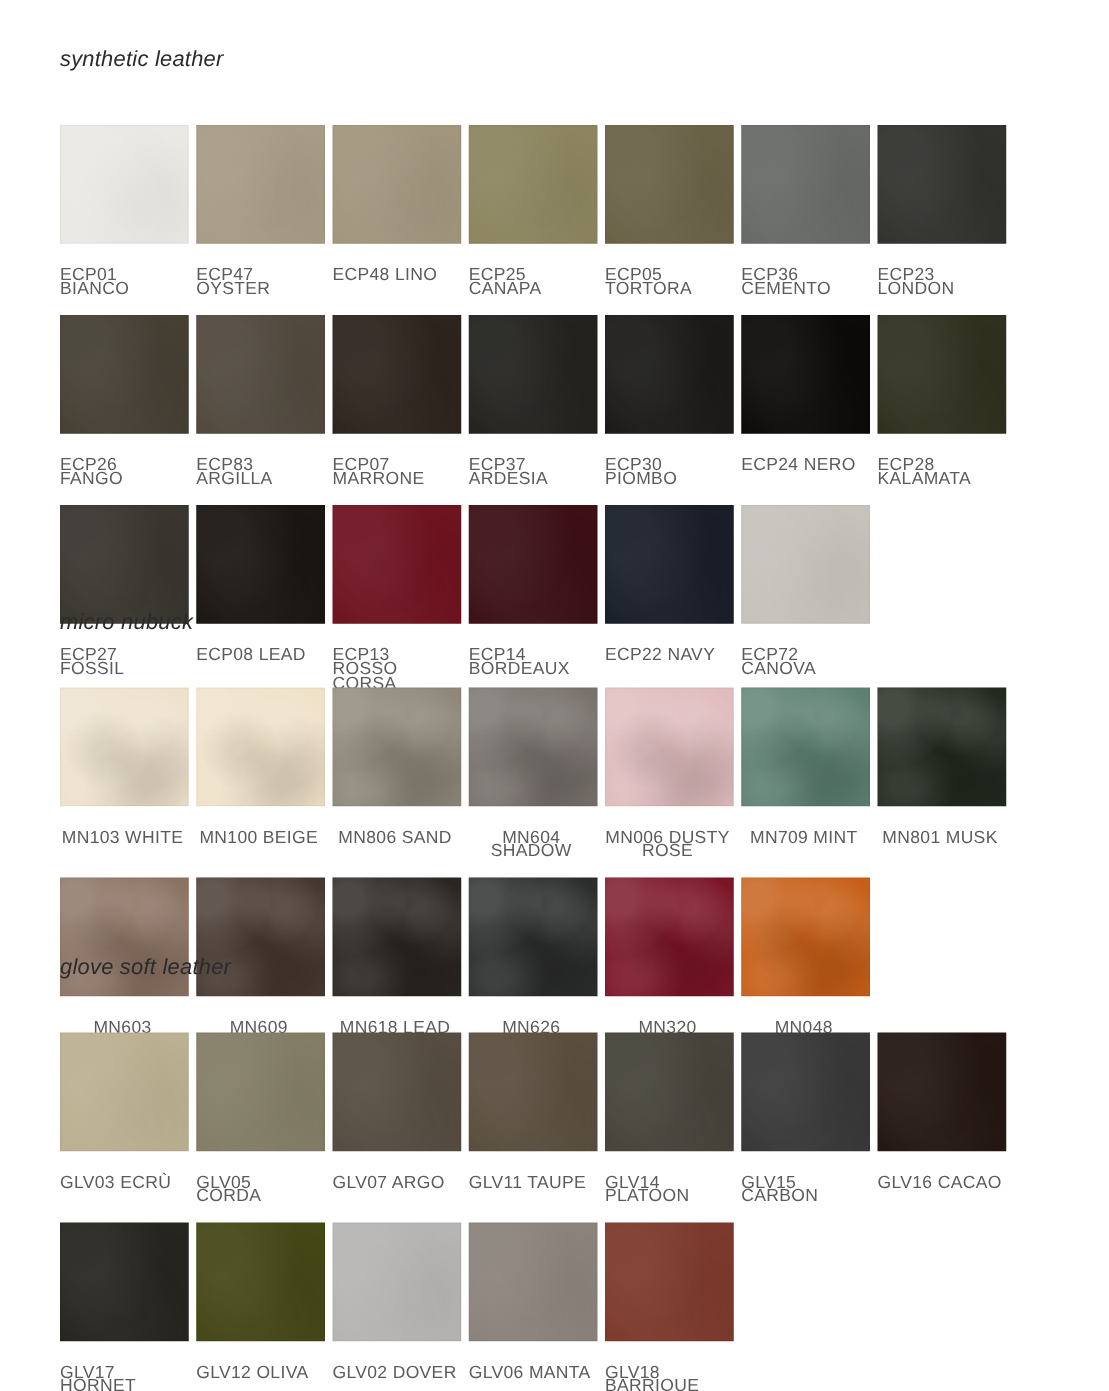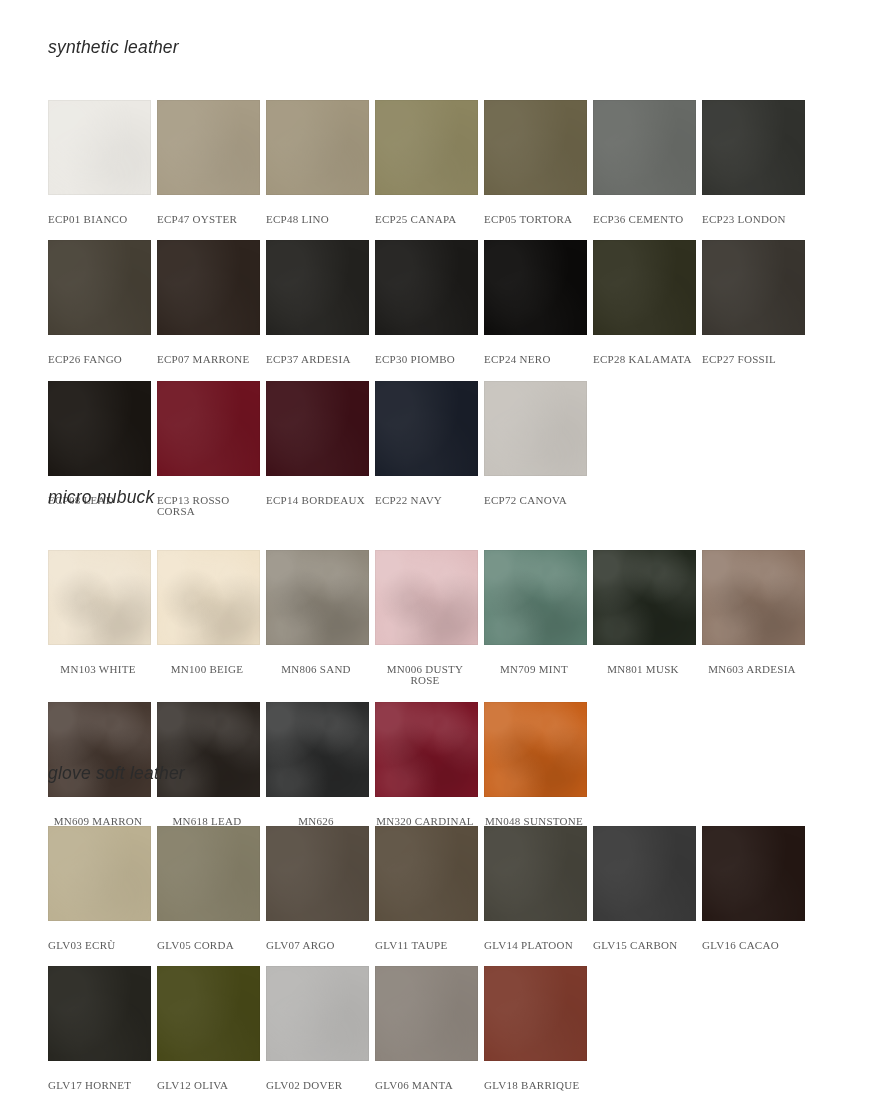--- a/index.html
+++ b/index.html
@@ -79,22 +79,22 @@
     background-image:
       radial-gradient(circle at 12% 18%, rgba(255,255,255,.30) 0 10%, rgba(255,255,255,0) 40%),
       radial-gradient(circle at 34% 52%, rgba(0,0,0,.16) 0 9%, rgba(0,0,0,0) 38%),
       radial-gradient(circle at 62% 22%, rgba(255,255,255,.22) 0 8%, rgba(255,255,255,0) 35%),
       radial-gradient(circle at 80% 70%, rgba(0,0,0,.18) 0 11%, rgba(0,0,0,0) 42%),
       radial-gradient(circle at 22% 82%, rgba(255,255,255,.18) 0 9%, rgba(255,255,255,0) 36%),
       radial-gradient(circle at 55% 90%, rgba(0,0,0,.14) 0 10%, rgba(0,0,0,0) 40%),
       radial-gradient(circle at 90% 40%, rgba(255,255,255,.14) 0 7%, rgba(255,255,255,0) 32%);
   }
   .swatch-label {
-    font-family: Liberation Serif, serif;
-    font-size: 11px;
+    font-family: Liberation Sans, sans-serif;
+    font-size: 14px;
     letter-spacing: 0.28px;
     color: #5b5b5b;
     line-height: 11.5px;
     padding-top: 19px;
     width: 100px;
     text-transform: none;
     white-space: pre-line;
   }
   .spacer-empty {
     width: 103px;
@@ -150,20 +150,26 @@
             </div>
             <div class="swatch-label">ECP23 LONDON</div>
           </div>
           <div class="swatch-cell">
             <div class="swatch-chip" style="background: rgb(69, 63, 52);">
               <div class="grain"></div>
             </div>
             <div class="swatch-label">ECP26 FANGO</div>
           </div>
           <div class="swatch-cell">
+            <div class="swatch-chip" style="background: rgb(81, 73, 62);">
+              <div class="grain"></div>
+            </div>
+            <div class="swatch-label">ECP83 ARGILLA</div>
+          </div>
+          <div class="swatch-cell">
             <div class="swatch-chip" style="background: rgb(46, 36, 30);">
               <div class="grain"></div>
             </div>
             <div class="swatch-label">ECP07 MARRONE</div>
           </div>
           <div class="swatch-cell">
             <div class="swatch-chip" style="background: rgb(35, 34, 31);">
               <div class="grain"></div>
             </div>
             <div class="swatch-label">ECP37 ARDESIA</div>
@@ -239,20 +245,26 @@
             <div class="swatch-chip nubuck" style="background: rgb(240, 226, 201);">
               <div class="grain"></div>
             </div>
             <div class="swatch-label">MN100 BEIGE</div>
           </div>
           <div class="swatch-cell">
             <div class="swatch-chip nubuck" style="background: rgb(142, 135, 122);">
               <div class="grain"></div>
             </div>
             <div class="swatch-label">MN806 SAND</div>
+          </div>
+          <div class="swatch-cell">
+            <div class="swatch-chip nubuck" style="background: rgb(120, 113, 108);">
+              <div class="grain"></div>
+            </div>
+            <div class="swatch-label">MN604 SHADOW</div>
           </div>
           <div class="swatch-cell">
             <div class="swatch-chip nubuck" style="background: rgb(224, 188, 190);">
               <div class="grain"></div>
             </div>
             <div class="swatch-label">MN006 DUSTY
 ROSE</div>
           </div>
           <div class="swatch-cell">
             <div class="swatch-chip nubuck" style="background: rgb(93, 128, 114);">

